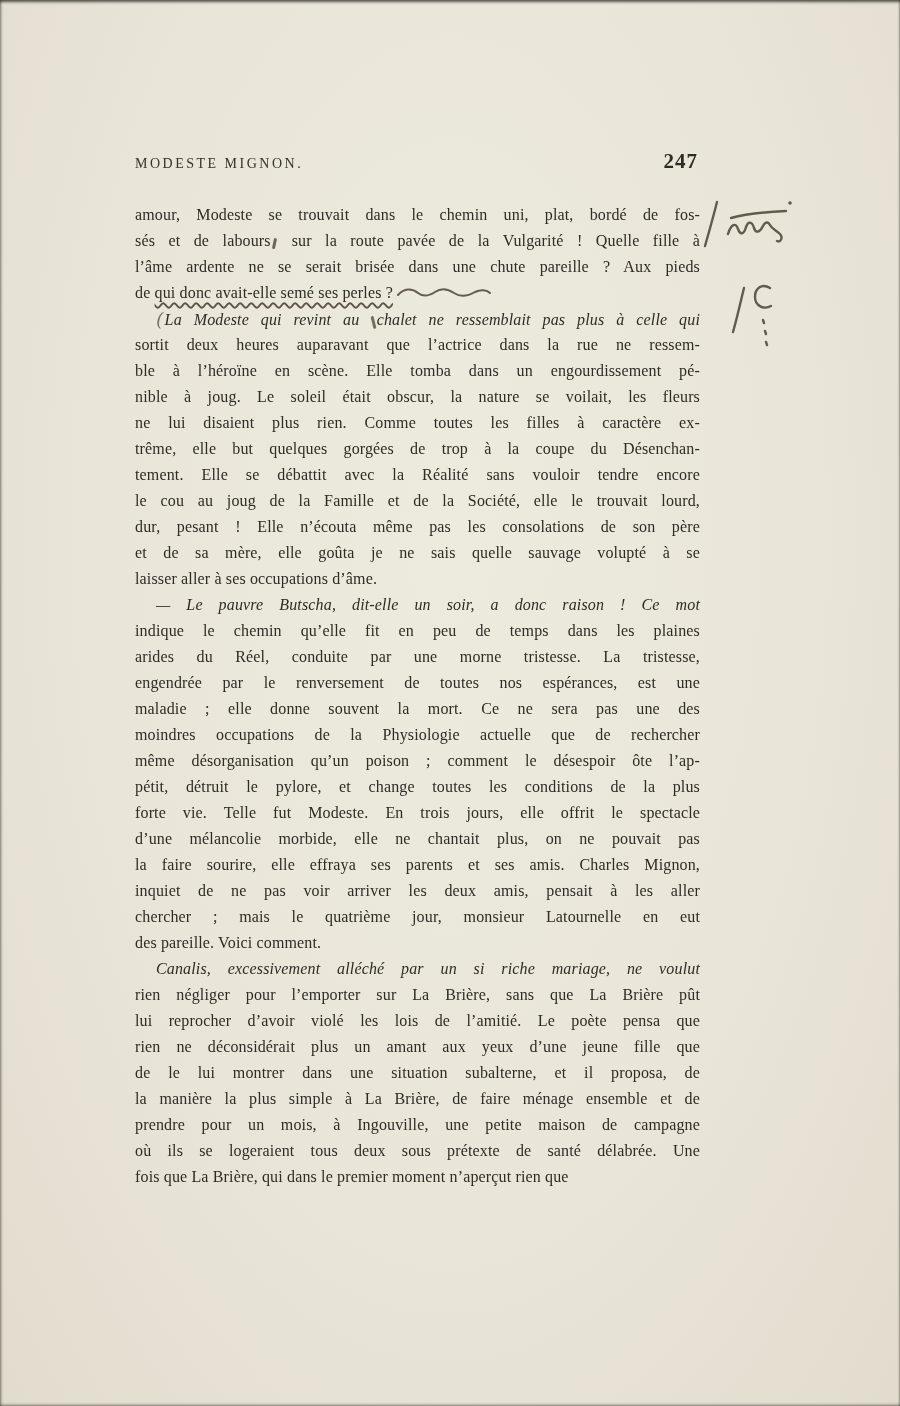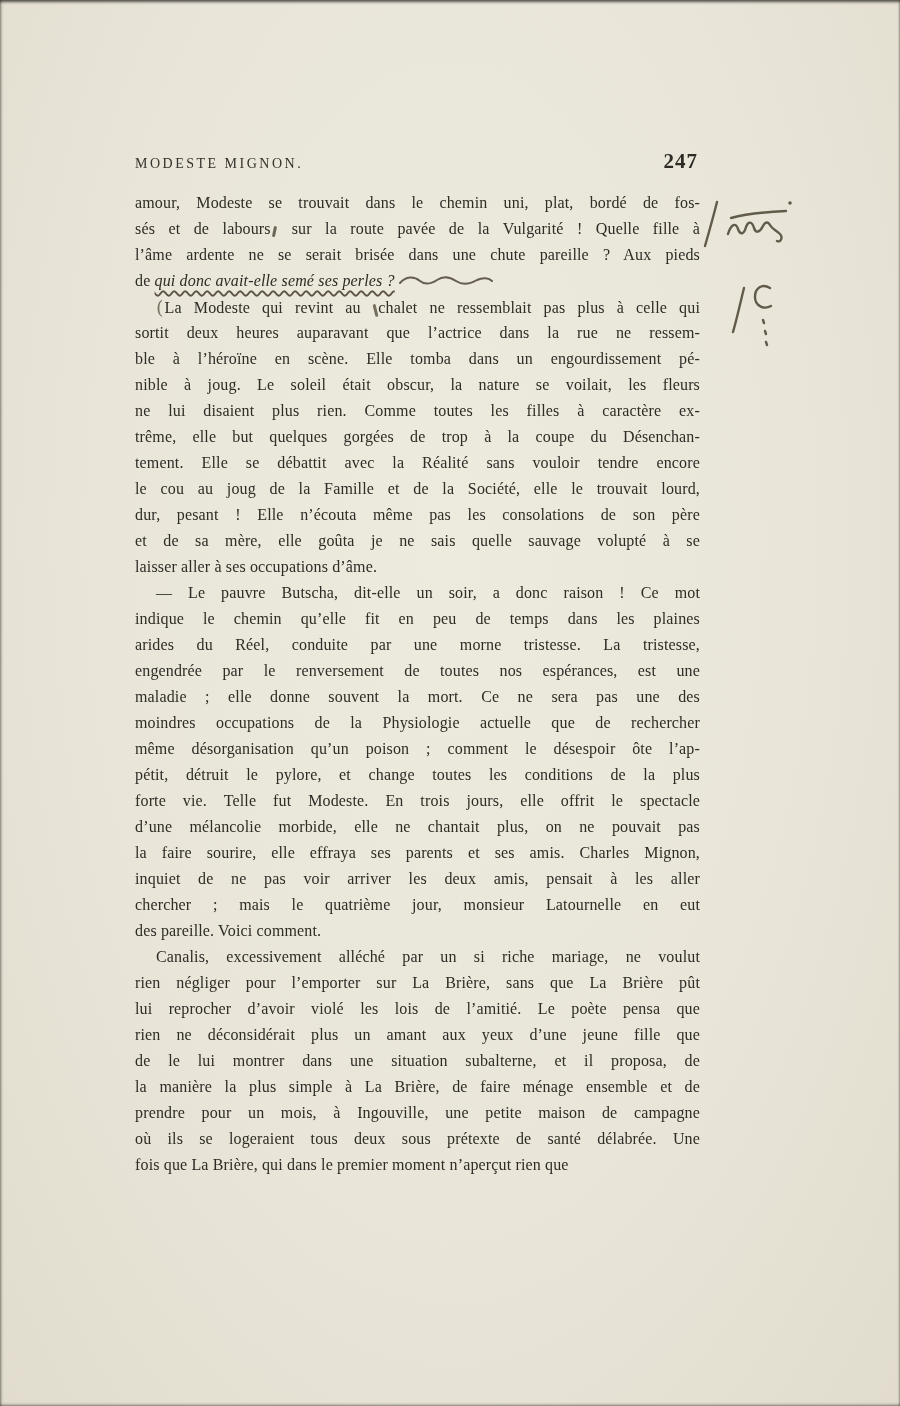--- a/index.html
+++ b/index.html
@@ -20,34 +20,33 @@
   .page-header { position: absolute; left: 135px; top: 156px; width: 565px; height: 28px; }
   .running-title {
     position: absolute; left: 0; right: 0; text-align: left;
     font-size: 14px; letter-spacing: 2.5px; color: #36322c;
   }
   .page-number {
     position: absolute; right: 2px; top: -7px;
     font-size: 21px; font-weight: bold; letter-spacing: 1px; color: #2e2a25; text-align: center;
   }
   .text-block {
-    position: absolute; left: 135px; top: 190px; width: 565px;
+    position: absolute; left: 135px; top: 202px; width: 565px;
     font-size: 16px; line-height: 26px; letter-spacing: 0.15px;
   }
   .line { text-align: justify; text-align-last: justify; height: 26px; }
   .line.last-line { text-align-last: left; }
-  .line.first-line { text-indent: 21px; }
+  .line.first-line { text-indent: 21px; font-style: italic; }
   .italic { font-style: italic; }
   .hand-underline {
     text-decoration: underline;
     text-decoration-style: wavy;
     text-decoration-color: #5d5345;
     text-decoration-thickness: 1.5px;
     text-underline-offset: 4px;
-    font-style: italic;
   }
   .hand-tick {
     display: inline-block; width: 2.5px; height: 11px; background: #57503f;
     border-radius: 2px; transform: rotate(12deg); vertical-align: -3px;
     margin: 0 3px 0 2px; opacity: .85;
   }
   .hand-caret {
     display: inline-block; width: 2.5px; height: 13px; background: #57503f;
     border-radius: 2px; transform: rotate(-14deg); vertical-align: -4px;
     margin: 0 2px 0 1px; opacity: .8;

